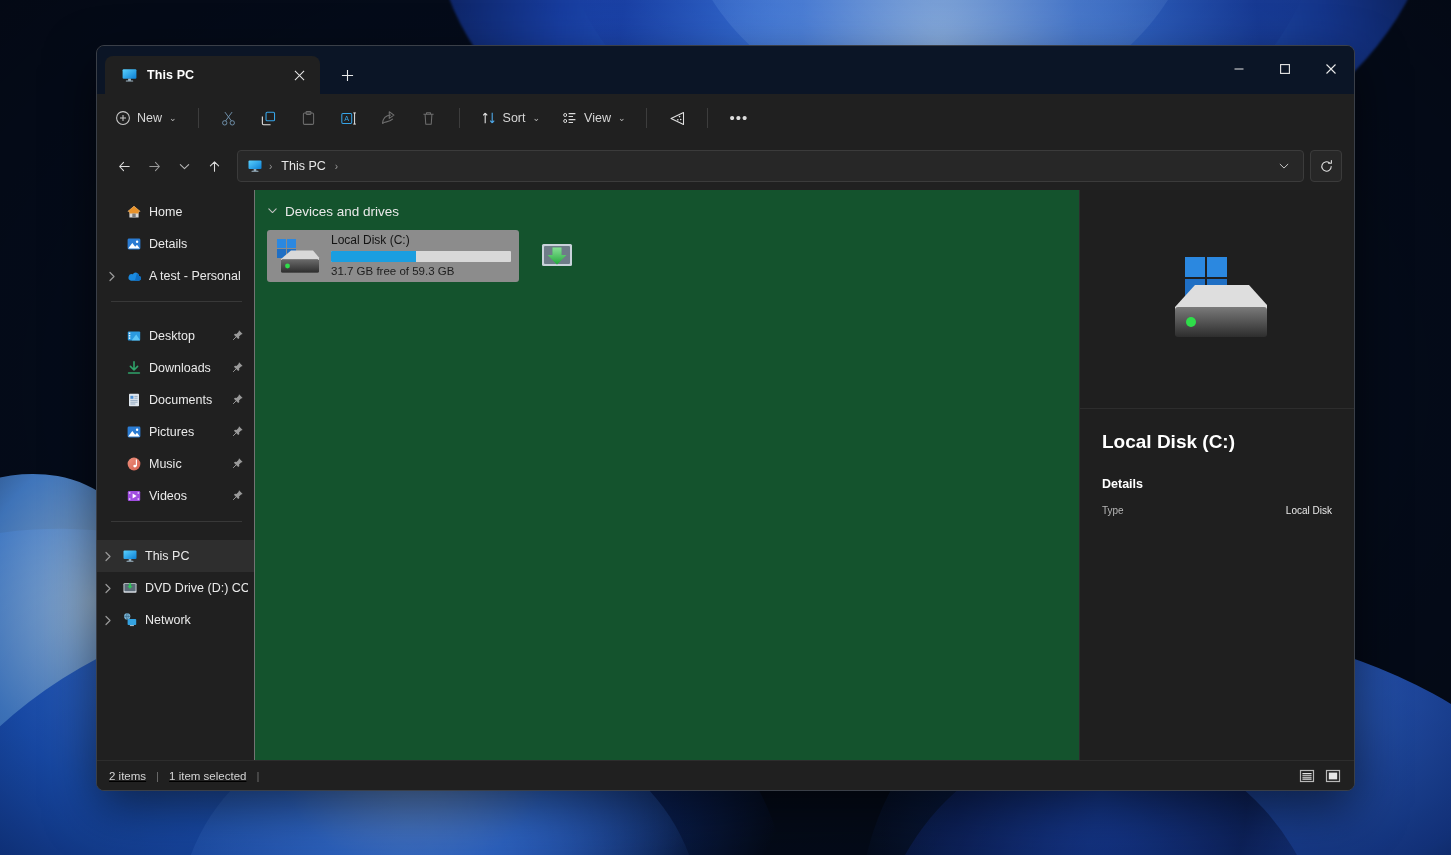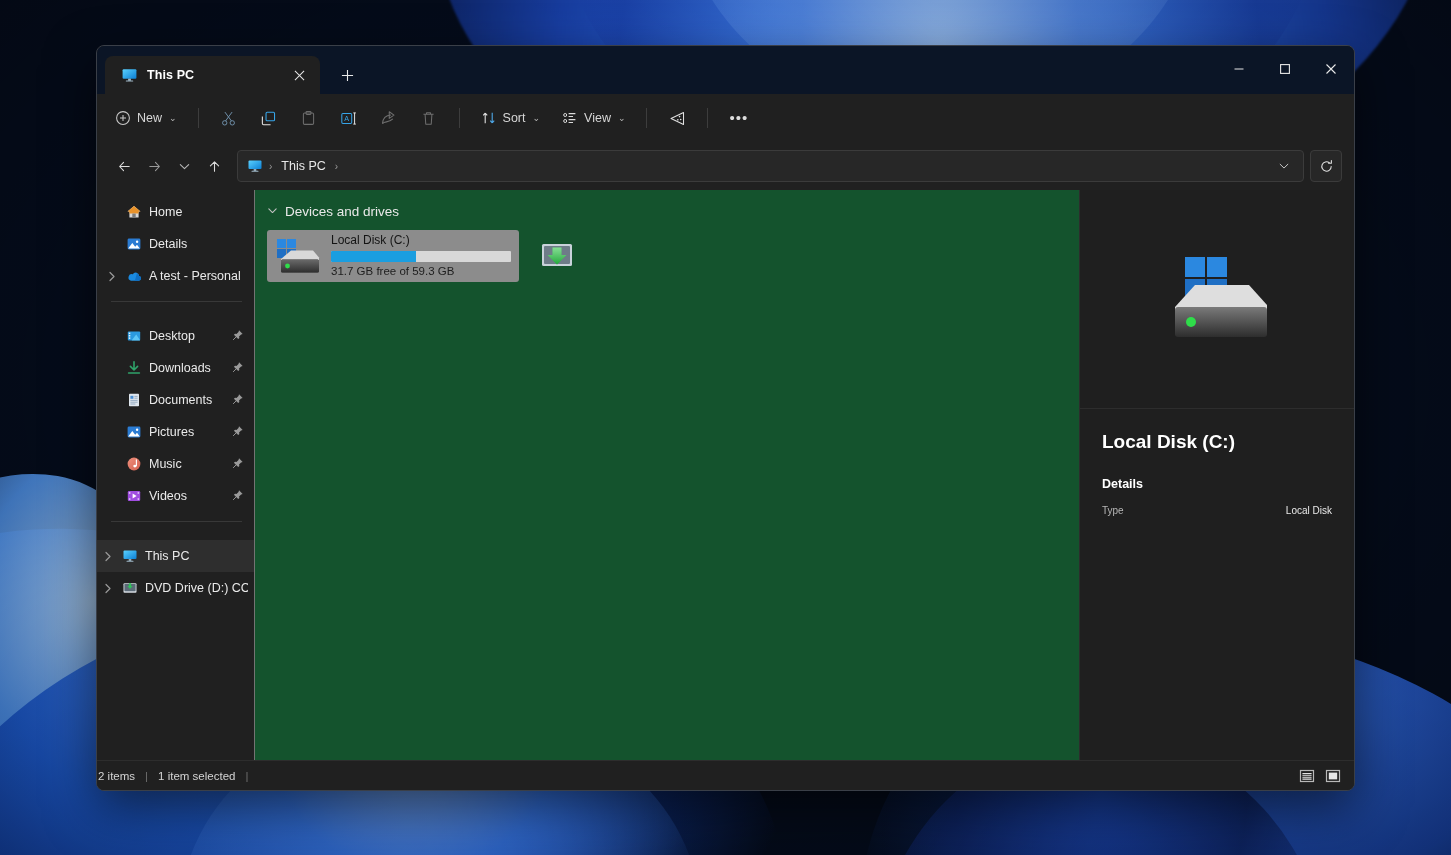--- a/index.html
+++ b/index.html
@@ -301,22 +301,23 @@
   .det-section { font-size: 12.5px; color: #ffffff; font-weight: 700; margin-bottom: 14px; }
   .det-row { display: flex; justify-content: space-between; font-size: 10px; margin-bottom: 9px; }
   .det-key { color: #b6b6b6; }
   .det-val { color: #e9e9e9; }
 
   
   #statusbar {
     height: 30px; background: #202020;
     border-top: 1px solid #2d2d2d;
     display: flex; align-items: center;
-    padding: 0 10px 0 1px;
+    padding: 0 10px 0 12px;
     flex: 0 0 auto;
+    text-decoration: underline;
   }
   .status-text { font-size: 11.5px; color: #d4d4d4; }
   .status-sep { color: #6e6e6e; margin: 0 10px; font-size: 11.5px; }
   .status-right { margin-left: auto; display: flex; gap: 4px; align-items: center; }
   .viewbtn {
     width: 22px; height: 20px; border-radius: 3px;
     display: flex; align-items: center; justify-content: center;
     color: #cfcfcf;
   }
   .viewbtn.active { color: #ffffff; }
@@ -735,20 +736,36 @@
           <span class="nav-icon">
             <svg width="16" height="16" viewBox="0 0 16 16">
               <rect x="1.5" y="3.2" width="13" height="9.6" rx="1" fill="#d6dce2"></rect>
               <rect x="2.4" y="4" width="11.2" height="7.2" rx=".6" fill="#5b6a77"></rect>
               <path d="M8 3.2 L10.6 6.2 H9.1 V9 H6.9 V6.2 H5.4 Z" fill="#2fc05a" transform="rotate(180 8 6.1)"></path>
             </svg>
           </span>
           <span class="nav-label">DVD Drive (D:) CCC</span>
         </div>
 
+        <div class="nav-item" style="margin:0;border-radius:0">
+          <span class="nav-exp">
+            <svg width="8" height="11" viewBox="0 0 8 11">
+              <path d="M2 1.5 L6 5.5 L2 9.5" stroke="#9a9a9a" stroke-width="1.2" fill="none" stroke-linecap="round" stroke-linejoin="round"></path>
+            </svg>
+          </span>
+          <span class="nav-icon">
+            <svg width="16" height="16" viewBox="0 0 16 16">
+              <circle cx="5.2" cy="4.4" r="3.1" fill="#7fb8d8"></circle>
+              <path d="M2.1 4.4 H8.3 M5.2 1.3 C6.6 3 6.6 5.8 5.2 7.5 C3.8 5.8 3.8 3 5.2 1.3" stroke="#2e5f7d" stroke-width=".6" fill="none"></path>
+              <rect x="5.6" y="7" width="8.6" height="6" rx=".8" fill="#34a2e0"></rect>
+              <rect x="7.9" y="13" width="4" height="1.1" fill="#9fb8c8"></rect>
+            </svg>
+          </span>
+          <span class="nav-label">Network</span>
+        </div>
       </div>
 
       <div id="content">
         <div class="group-header">
           <span class="group-chev">
             <svg width="11" height="11" viewBox="0 0 12 12">
               <path d="M2 4.2 L6 8.2 L10 4.2" stroke="#c2c2c2" stroke-width="1.2" fill="none" stroke-linecap="round" stroke-linejoin="round"></path>
             </svg>
           </span>
           <span>Devices and drives</span>

